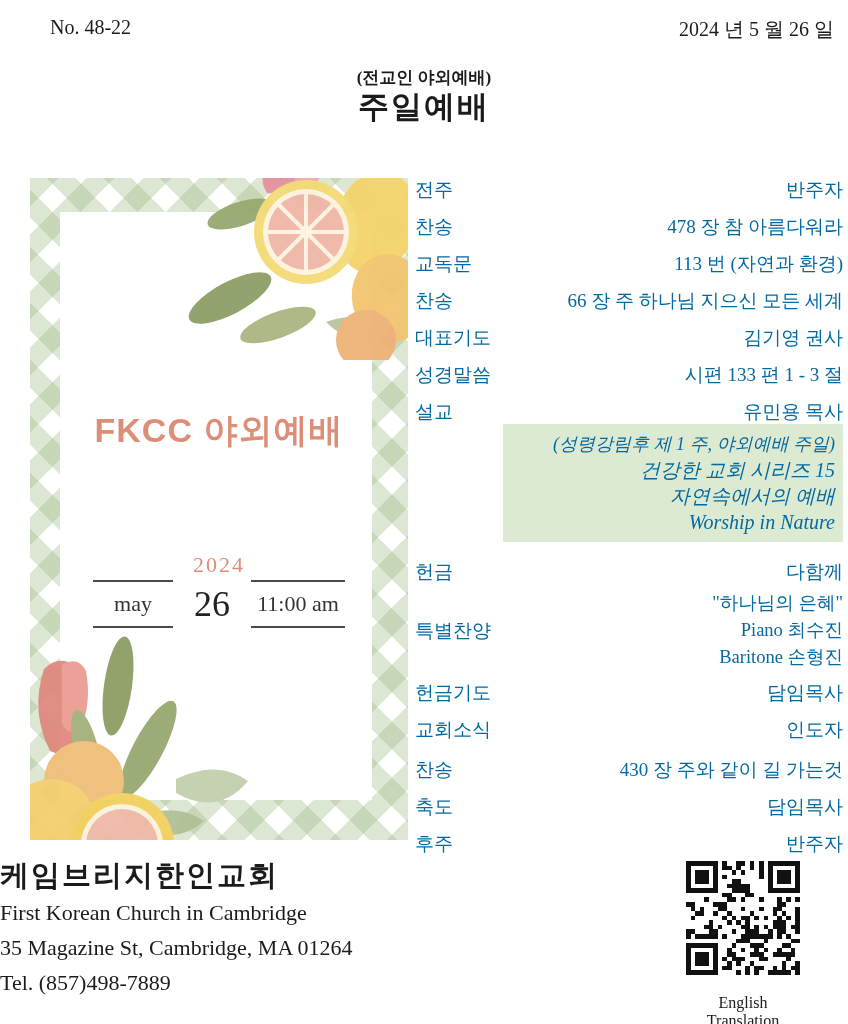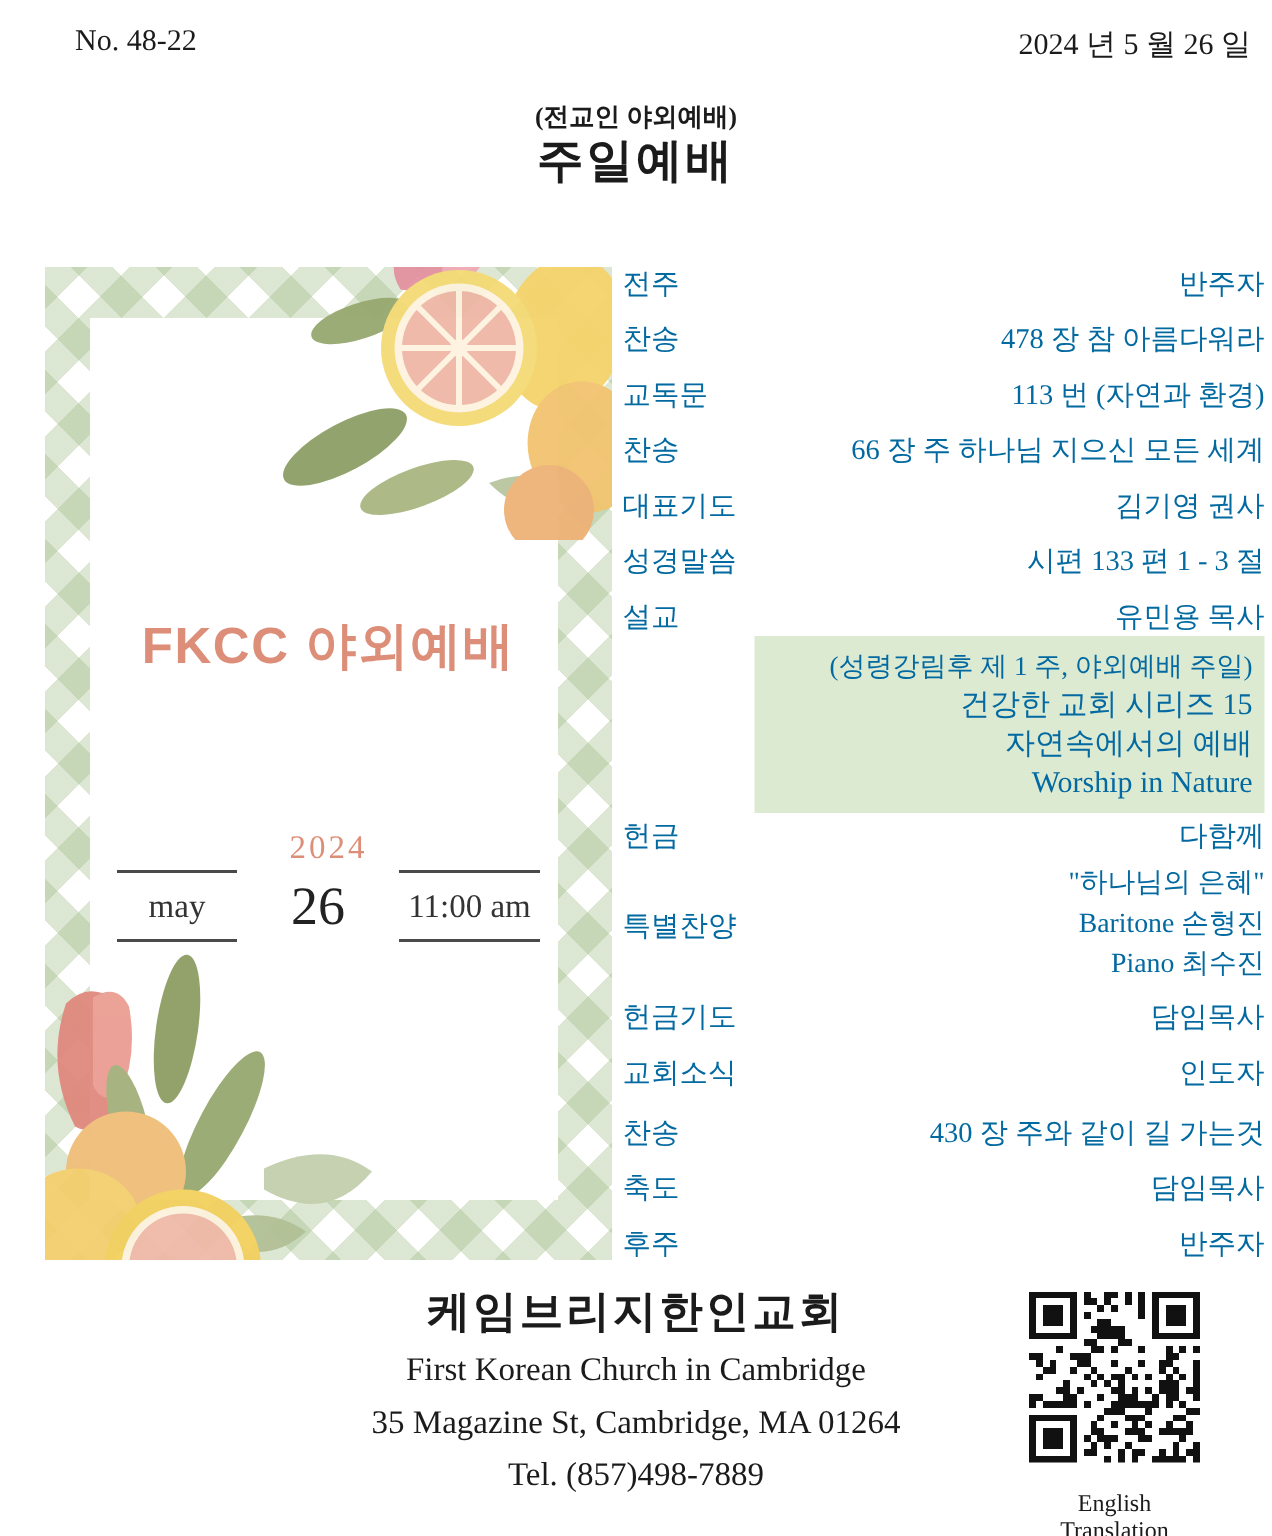--- a/index.html
+++ b/index.html
@@ -36,50 +36,50 @@
     position:absolute; left:0; right:0; top:230px; text-align:center;
     font-family:"Liberation Sans","DejaVu Sans",sans-serif; font-weight:700;
     font-size:34px; letter-spacing:1px; color:#dd8e79;
   }
   .poster-year {
     position:absolute; left:0; right:0; top:374px; text-align:center;
     font-size:22px; letter-spacing:2px; color:#dd8e79;
   }
   .poster-date-row {
     position:absolute; left:0; right:0; top:402px;
-    display:flex; justify-content:center; align-items:center; gap:31px;
+    display:flex; justify-content:center; align-items:center; gap:16px;
     color:#333;
   }
   .dcell {
     border-top:2px solid #4a4a4a; border-bottom:2px solid #4a4a4a;
     padding:9px 0; text-align:center; font-size:22px;
   }
   .dcell.month { width:80px; }
   .dcell.time  { width:94px; }
   .dday { font-size:36px; width:46px; text-align:center; color:#222; }
 
   
   .program { left:415px; top:178px; width:428px; position:absolute; font-size:19px; color:#0369a1; }
   .prow { display:flex; justify-content:space-between; align-items:baseline; line-height:24px; margin-bottom:13px; }
   .prow.tight { margin-bottom:0; }
   .plabel { white-space:nowrap; }
   .pvalue { text-align:right; }
   .sermon-note {
-    background:#dcead2; margin-left:88px; margin-bottom:4px;
-    padding:7px 8px 7px 6px; text-align:right; line-height:26px;
+    background:#dcead2; margin-left:88px; margin-bottom:18px;
+    padding:7px 8px 7px 6px; text-align:right; line-height:26px;font-style:italic;
   }
   .sermon-note .n1 { font-size:18px; }
   .sermon-note .n2, .sermon-note .n3, .sermon-note .n4 { font-size:20px; }
   .praise { display:flex; justify-content:space-between; align-items:center; margin-bottom:10px; }
   .praise .plines { text-align:right; line-height:27px; font-size:18.5px; }
   .mb6  { margin-bottom:6px !important; }
   .mb16 { margin-bottom:16px !important; }
 
   
-  .footer { left:0; right:0; top:855px; text-align:center; }
+  .footer { left:0; right:0; top:855px; }
   .f-ko  { font-size:29px; font-weight:600; letter-spacing:2px; line-height:40px; }
   .f-en  { font-size:22px; line-height:35px; }
   .qr-wrap { position:absolute; left:682px; top:861px; width:122px; text-align:center; }
   .qr-wrap svg { width:114px; height:114px; display:block; margin:0 auto; }
   .qr-label { font-size:16px; margin-top:19px; }
 </style>
 </head>
 <body>
 
 <div>
@@ -184,22 +184,22 @@
 
     <div class="prow mb6">
       <span class="plabel">헌금</span>
       <span class="pvalue">다함께</span>
     </div>
 
     <div class="praise">
       <span class="plabel">특별찬양</span>
       <span class="plines">
         <div>"하나님의 은혜"</div>
+        <div>Piano 최수진</div>
         <div>Baritone 손형진</div>
-        <div>Piano 최수진</div>
       </span>
     </div>
 
     <div class="prow">
       <span class="plabel">헌금기도</span>
       <span class="pvalue">담임목사</span>
     </div>
     <div class="prow mb16">
       <span class="plabel">교회소식</span>
       <span class="pvalue">인도자</span>

